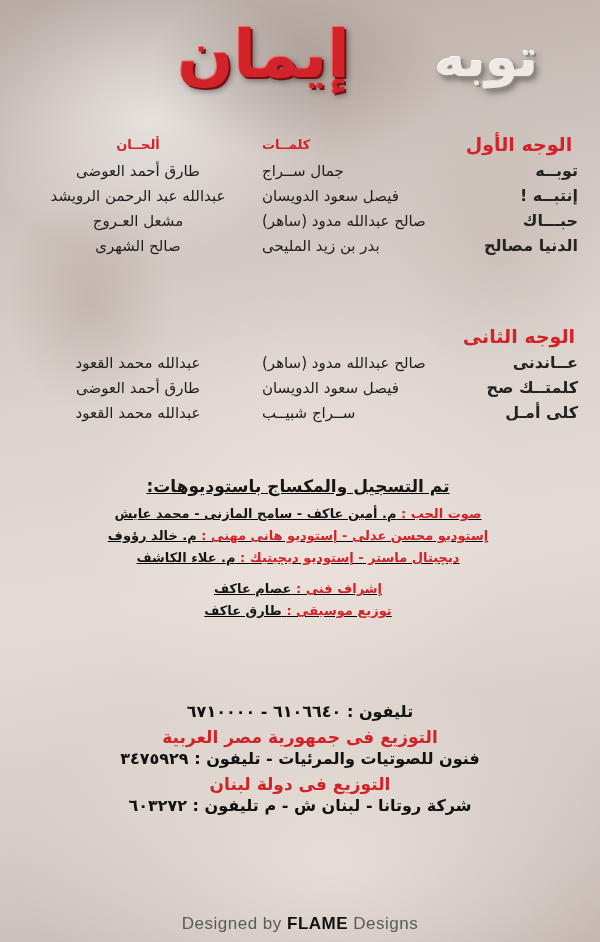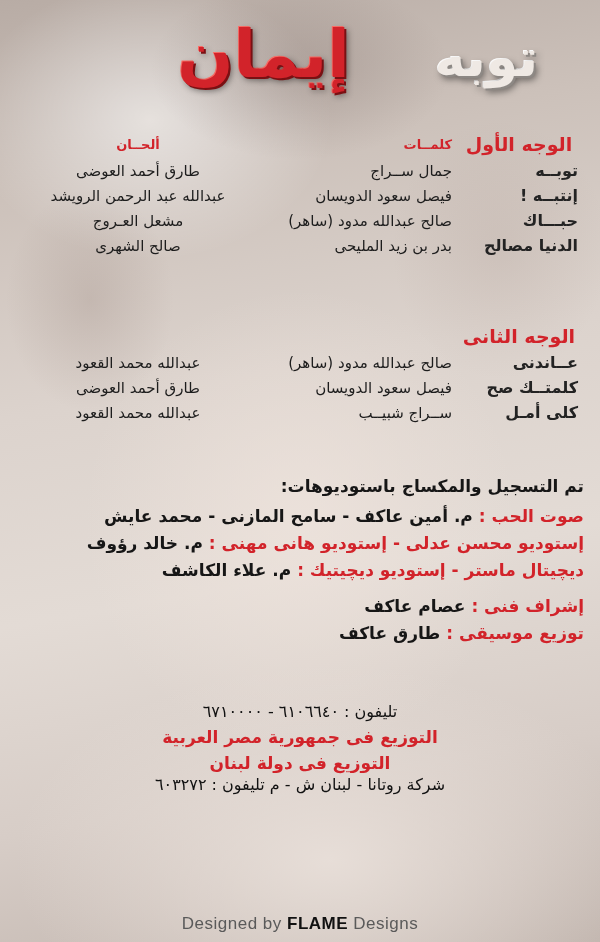--- a/index.html
+++ b/index.html
@@ -58,42 +58,42 @@
   .section{position:absolute;left:0;right:0;}
   table.tracks{
     width:540px;margin:0 auto;border-collapse:collapse;
     table-layout:fixed;
   }
   table.tracks td{
     padding:3px 4px;vertical-align:middle;white-space:nowrap;
   }
   .col-song{width:118px;text-align:right;font-weight:bold;font-size:16px;color:#232323;
     letter-spacing:1px;}
-  .col-words{width:190px;text-align:right;font-size:15px;color:#1d1d1d;}
+  .col-words{width:190px;text-align:left;font-size:15px;color:#1d1d1d;}
   .col-music{width:232px;text-align:center;font-size:15px;color:#1d1d1d;}
   .hdr td{font-weight:bold;font-size:13px;color:#d2232a;padding-bottom:4px;}
   .hdr .col-song{font-size:19px;color:#d2232a;text-align:center;}
   .hdr .col-words{color:#d2232a;letter-spacing:3px;}
   .hdr .col-music{color:#d2232a;letter-spacing:3px;}
   
-  .credits{position:absolute;left:0;right:16px;}
+  .credits{position:absolute;left:0;right:4px;text-align:center;text-decoration:underline;}
   .credit-line{
-    font-size:17px;font-weight:bold;color:#161616;margin:7px 0;
+    font-size:13px;font-weight:bold;color:#161616;margin:7px 0;
   }
   .credit-line .lbl{color:#d2232a;}
   .credit-head{
     font-size:17px;font-weight:bold;color:#161616;margin:8px 0 10px 0;
   }
   
   .pub{position:absolute;left:0;right:0;text-align:center;}
   .pub-red{
     color:#d2232a;font-weight:bold;font-size:17px;margin:6px 0 2px 0;
   }
   .pub-black{
-    color:#111;font-weight:normal;font-size:16px;margin:2px 0 6px 0;
+    color:#111;font-weight:bold;font-size:16px;margin:2px 0 6px 0;
   }
   
   .footer{
     position:absolute;bottom:8px;left:0;right:0;text-align:center;
     font-family:"Liberation Sans", sans-serif;
     font-size:17px;color:#4e4e4e;letter-spacing:0.5px;
     direction:ltr;
   }
   .footer .flame{color:#111;font-weight:bold;}
   .footer .plain{color:#5a5a5a;}
@@ -191,20 +191,21 @@
     </div>
     <div class="credit-line">
       <span class="lbl">توزيع موسيقى :</span>
       <span>طارق عاكف</span>
     </div>
   </div>
 
   <div class="pub" style="top:700px;">
     <div class="pub-black">تليفون : ٦١٠٦٦٤٠ - ٦٧١٠٠٠٠</div>
     <div class="pub-red">التوزيع فى جمهورية مصر العربية</div>
+    <div class="pub-black">فنون للصوتيات والمرئيات - تليفون : ٣٤٧٥٩٢٩</div>
     <div class="pub-red">التوزيع فى دولة لبنان</div>
     <div class="pub-black">شركة روتانا - لبنان ش - م تليفون : ٦٠٣٢٧٢</div>
   </div>
 
   <div class="footer">
     <span class="plain">Designed by </span><span class="flame">FLAME</span><span class="plain"> Designs</span>
   </div>
 
 </div>
 

